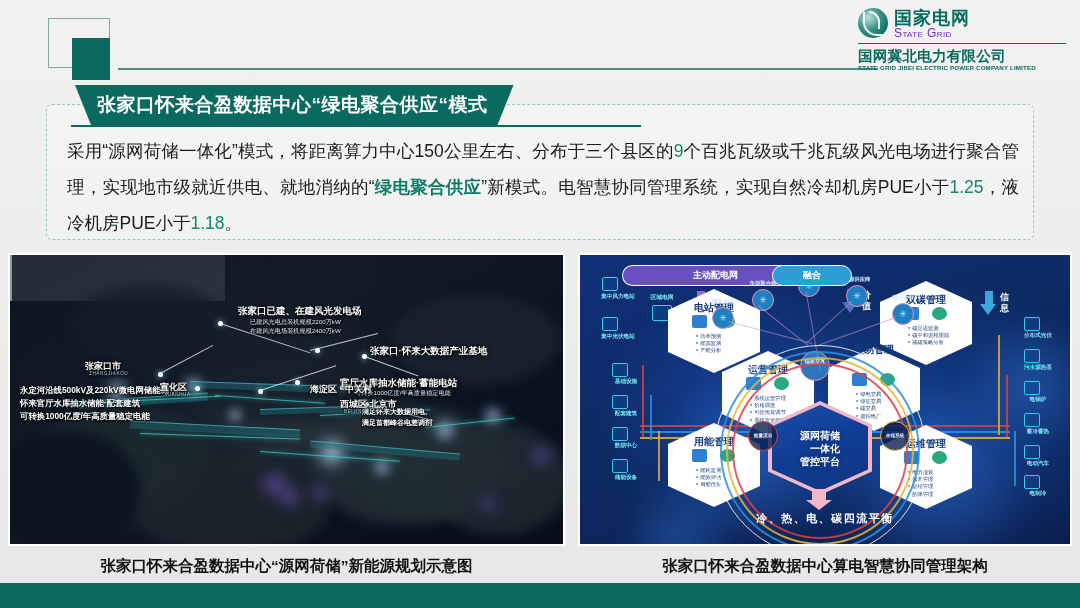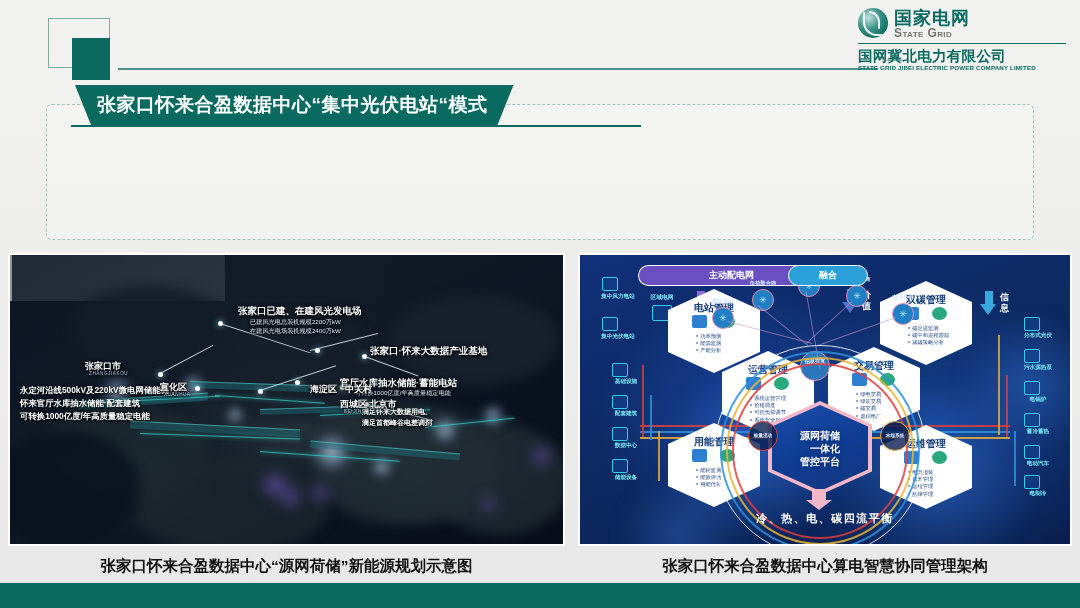--- a/index.html
+++ b/index.html
@@ -42,21 +42,21 @@
     content:""; position:absolute; left:5px; top:4px; width:20px; height:22px;
     border-left:2.5px solid #eef7f5; border-bottom:2.5px solid #eef7f5;
     border-radius:0 0 0 14px;
   }
   #logo-mark::after {
     content:""; position:absolute; left:11px; top:3px; width:9px; height:16px;
     border-right:2.5px solid #eef7f5; border-top:2.5px solid #eef7f5;
     border-radius:0 12px 0 0;
   }
   #logo-cn { position:absolute; left:36px; top:0px; font-size:18px; font-weight:bold; color:#0b6a5f; letter-spacing:1px; }
-  #logo-en { position:absolute; left:36px; top:20px; font-size:12px; font-weight:bold; color:#737373; letter-spacing:.4px; font-variant:small-caps; }
+  #logo-en { position:absolute; left:36px; top:20px; font-size:12px; font-weight:normal; color:#6d28d9; letter-spacing:.4px; font-variant:small-caps; }
   #logo-divider { position:absolute; left:0px; top:37px; width:208px; height:1.4px; background:#0b6a5f; }
   #logo-sub-cn { position:absolute; left:0px; top:41px; font-size:14.5px; font-weight:bold; color:#0b6a5f; letter-spacing:.3px; white-space:nowrap;}
   #logo-sub-en { position:absolute; left:0px; top:58px; font-size:6.2px; font-weight:bold; color:#0b6a5f; letter-spacing:.15px; white-space:nowrap; }
 
   
   #callout {
     position:absolute; left:46px; top:104px; width:988px; height:136px;
     border:1.5px dashed #9ec3bd; border-radius:6px; background:rgba(255,255,255,.28);
   }
   #banner {
@@ -168,21 +168,22 @@
     <div id="logo-cn">国家电网</div>
     <div id="logo-en">State Grid</div>
     <div id="logo-divider"></div>
     <div id="logo-sub-cn">国网冀北电力有限公司</div>
     <div id="logo-sub-en">STATE GRID JIBEI ELECTRIC POWER COMPANY LIMITED</div>
   </div>
 </div>
 
 <div id="callout">
   <div id="banner-underline"></div>
-  <div id="banner">张家口怀来合盈数据中心“集中光伏电站“模式</div>
+  <div id="banner">张家口怀来合盈数据中心“绿电聚合供应“模式</div>
+  <div id="body-text"><span>采用“源网荷储一体化”模式，将距离算力中心150公里左右、分布于三个县区的</span><span class="hl-num">9</span><span>个百兆瓦级或千兆瓦级风光电场进行聚合管理，实现地市级就近供电、就地消纳的“</span><span class="hl">绿电聚合供应</span><span>”新模式。电智慧协同管理系统，实现自然冷却机房PUE小于</span><span class="hl-num">1.25</span><span>，液冷机房PUE小于</span><span class="hl-num">1.18</span><span>。</span></div>
 </div>
 
 <div class="panel" id="panel-left">
   <div id="sat">
       <div class="terrain" style="left: 30px; top: 150px; width: 170px; height: 90px; background: rgb(30, 42, 48); opacity: 0.8;"></div>
       <div class="terrain" style="left: 180px; top: 60px; width: 200px; height: 110px; background: rgb(22, 31, 43); opacity: 0.8;"></div>
       <div class="terrain" style="left: 300px; top: 150px; width: 190px; height: 120px; background: rgb(35, 47, 54); opacity: 0.8;"></div>
       <div class="terrain" style="left: 60px; top: 30px; width: 160px; height: 80px; background: rgb(19, 28, 39); opacity: 0.8;"></div>
       <div class="terrain" style="left: 380px; top: 40px; width: 170px; height: 90px; background: rgb(26, 36, 47); opacity: 0.8;"></div>
       <div class="terrain" style="left: 120px; top: 200px; width: 200px; height: 100px; background: rgb(29, 39, 46); opacity: 0.8;"></div>
@@ -248,21 +249,21 @@
     </div>
 </div>
 <div class="caption" id="caption-left">张家口怀来合盈数据中心“源网荷储”新能源规划示意图</div>
 
 <div class="panel" id="panel-right">
   <div id="dg">
       <div class="dg-glow" style="left: 80px; top: 110px; width: 180px; height: 180px;"></div>
       <div class="dg-glow" style="left: 260px; top: 120px; width: 200px; height: 200px;"></div>
       <div class="dg-glow" style="left: 380px; top: 60px; width: 140px; height: 140px;"></div>
       <div class="dg-glow" style="left: 40px; top: 220px; width: 120px; height: 120px;"></div>
-      <div style="position: absolute; left: 58px; top: 10px; width: 382px; height: 21px;">
+      <div style="position: absolute; left: 42px; top: 10px; width: 382px; height: 21px;">
         <div class="tb-seg " id="tb-left">主动配电网</div>
         <div class="tb-seg " id="tb-mid">融合</div>
       </div>
       <div class="flow-arrow" style="left: 112px; top: 36px;">
         <div class="stem" style="background: rgb(139, 111, 214);"></div>
         <div class="head" style="border-top: 11px solid rgb(139, 111, 214);"></div>
       </div>
       <div class="flow-lab" style="left: 131px; top: 37px;">能量</div>
       <div class="flow-arrow" style="left: 262px; top: 34px;">
         <div class="stem" style="background: rgb(79, 111, 200);"></div>
@@ -340,21 +341,21 @@
       <div class="hexcard" style="left: 300px; top: 26px; width: 92px; height: 84px;"></div>
       <div class="hex-title" style="left: 300px; top: 38px; width: 92px;">双碳管理</div>
       <div class="hex-items" style="left: 326px; top: 70px; width: 62px;">
         <div>碳足迹监测</div>
         <div>碳中和进程跟踪</div>
         <div>减碳策略分析</div>
       </div>
       <div class="hex-ico" style="left: 324px; top: 52px; background: rgb(47, 127, 208);"></div>
       <div class="hex-ico" style="left: 352px; top: 52px; background: rgb(42, 169, 126); border-radius: 50%;"></div>
       <div class="hexcard" style="left: 248px; top: 92px; width: 92px; height: 84px;"></div>
-      <div class="hex-title" style="left: 248px; top: 104px; width: 92px;">交易管理</div>
+      <div class="hex-title" style="left: 248px; top: 88px; width: 92px;">交易管理</div>
       <div class="hex-items" style="left: 274px; top: 136px; width: 62px;">
         <div>绿电交易</div>
         <div>绿证交易</div>
         <div>碳交易</div>
         <div>虚拟电厂</div>
       </div>
       <div class="hex-ico" style="left: 272px; top: 118px; background: rgb(47, 127, 208);"></div>
       <div class="hex-ico" style="left: 300px; top: 118px; background: rgb(42, 169, 126); border-radius: 50%;"></div>
       <div class="hexcard" style="left: 300px; top: 170px; width: 92px; height: 84px;"></div>
       <div class="hex-title" style="left: 300px; top: 182px; width: 92px;">运维管理</div>

